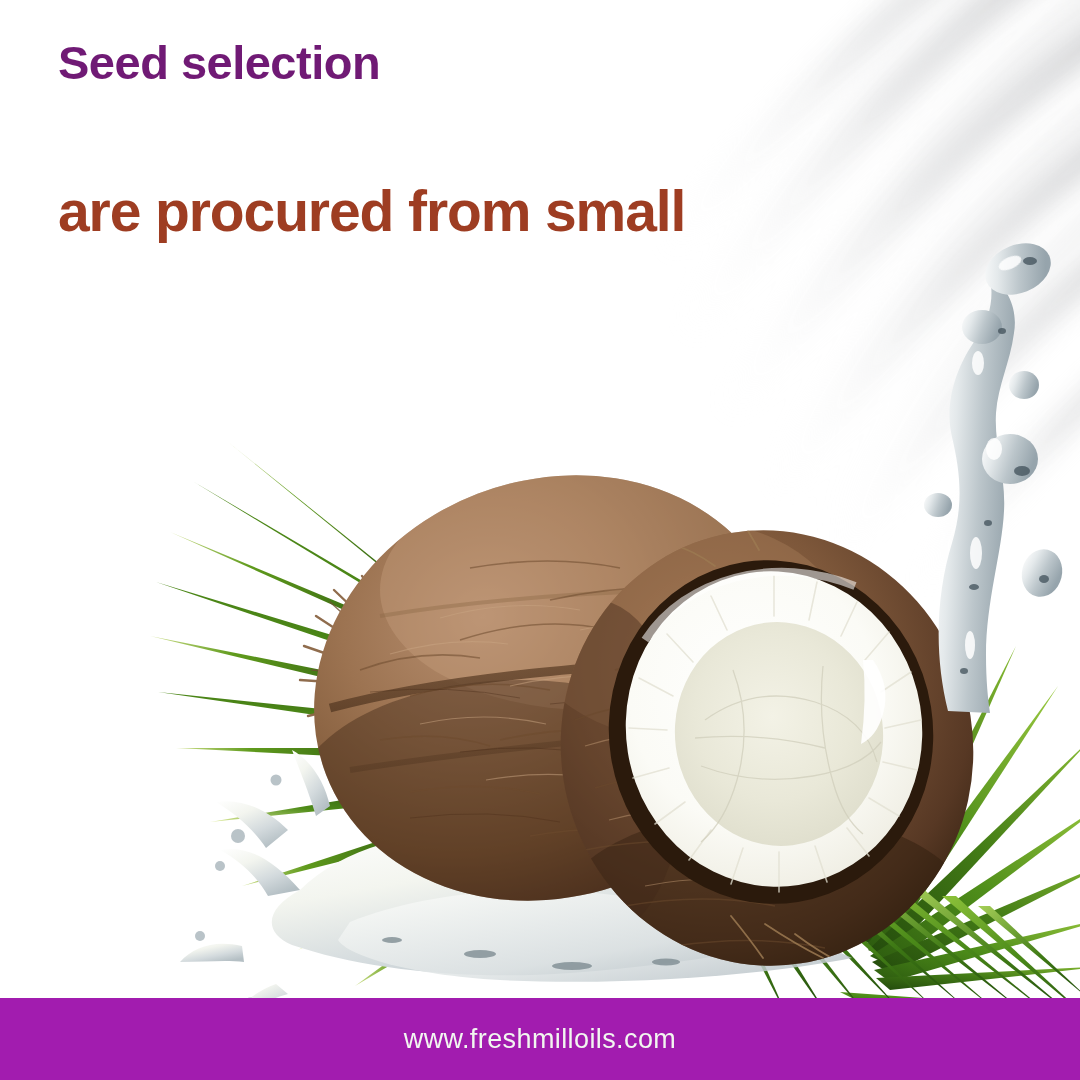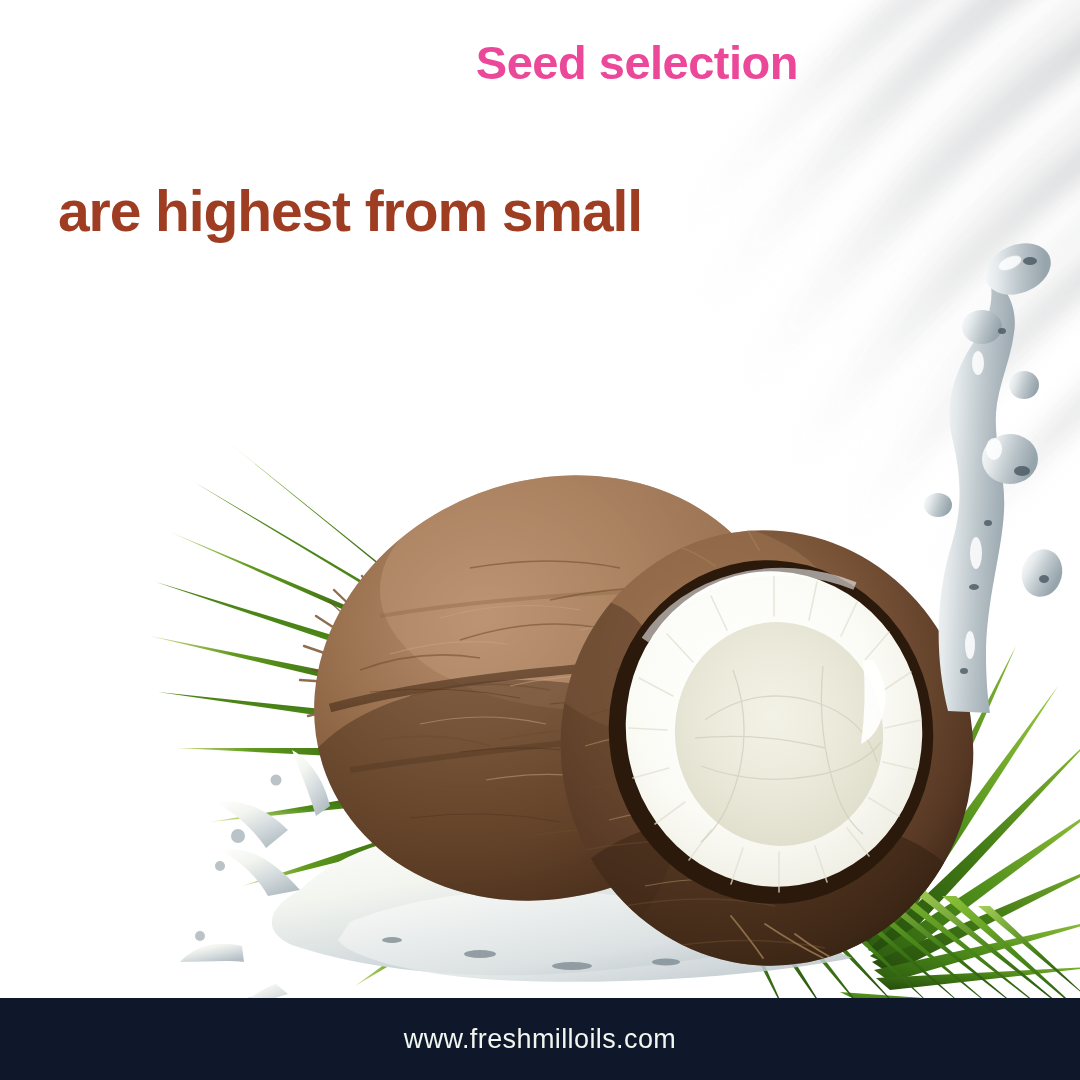--- a/index.html
+++ b/index.html
@@ -506,23 +506,23 @@
           <ellipse cx="84" cy="352" rx="5" ry="3"></ellipse>
           <ellipse cx="74" cy="436" rx="4" ry="3"></ellipse>
           <ellipse cx="154" cy="344" rx="5" ry="4"></ellipse>
         </g>
       </svg>
     </div>
 
   </div>
 
   <div class="copy">
-    <h1 class="headline" style="color: #ec4899; text-align: right;">Seed selection</h1>
+    <h1 class="headline" style="color: #701a75;">Seed selection</h1>
     <p class="subcopy" style="color: rgb(158, 61, 34);">
-      <span class="ln">are highest from small</span>
+      <span class="ln">are procured from small</span>
     </p>
   </div>
 
-  <div class="footer-bar" style="background: #0f172a; text-align: center;">
+  <div class="footer-bar" style="background: #a21caf; text-align: center;">
     <span class="footer-url" style="color: rgb(242, 246, 240);">www.freshmilloils.com</span>
   </div>
 
 </div>
 
 </body></html>

